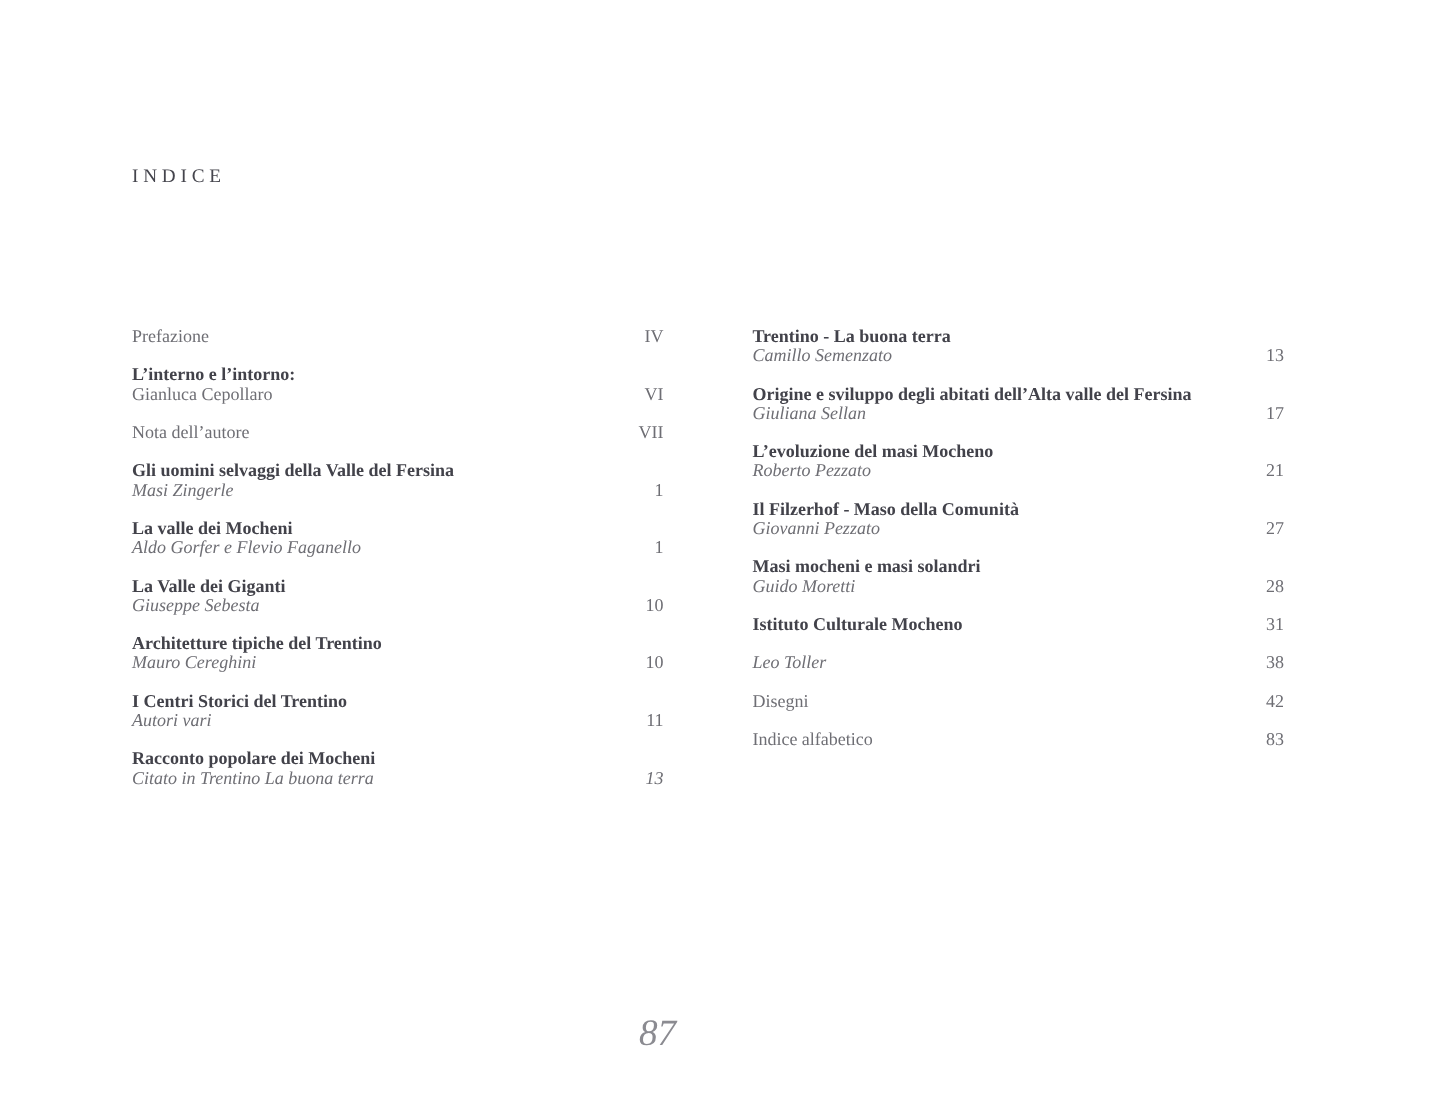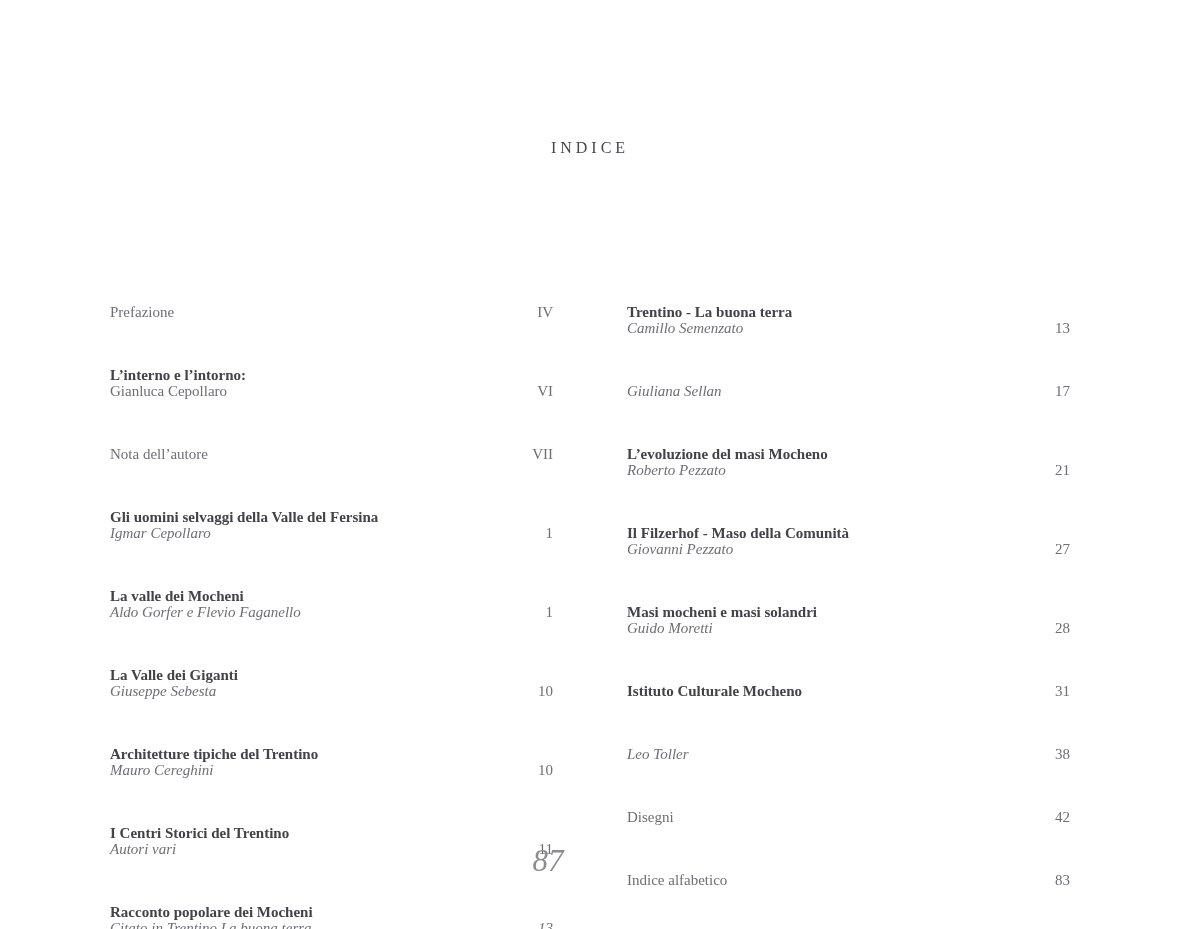--- a/index.html
+++ b/index.html
@@ -13,21 +13,21 @@
     height: 929px;
     background: var(--bg, #ffffff);
     font-family: "Liberation Serif", serif;
     overflow: hidden;
   }
   .toc-title {
     position: absolute;
     top: 139px;
     left: 110px;
     width: 960px;
-    text-align: center;
+    text-align: left;
     font-size: 16px;
     font-weight: normal;
     letter-spacing: 4px;
     color: var(--title-color, #45454d);
     margin: 0;
   }
   .columns {
     position: absolute;
     top: 273px;
     left: 110px;
@@ -38,21 +38,20 @@
     width: 443px;
     display: flex;
     flex-direction: column;
   }
   .entry {
     display: flex;
     align-items: flex-end;
     margin-bottom: 16px;
     font-size: 15px;
     line-height: 16px;
-    margin-top: 31px;
   }
   .entry-lines {
     flex: 1;
     min-width: 0;
   }
   .line.title {
     font-weight: bold;
     color: var(--heading-color, #42424a);
   }
   .line.plain {
@@ -110,21 +109,21 @@
   <div class="entry">
     <div class="entry-lines">
             <div class="line plain">Nota dell’autore</div>
           </div>
     <div class="entry-page">VII</div>
   </div>
 
   <div class="entry">
     <div class="entry-lines">
             <div class="line title">Gli uomini selvaggi della Valle del Fersina</div>
-            <div class="line italic">Igmar Cepollaro</div>
+            <div class="line italic">Masi Zingerle</div>
           </div>
     <div class="entry-page">1</div>
   </div>
 
   <div class="entry">
     <div class="entry-lines">
             <div class="line title">La valle dei Mocheni</div>
             <div class="line italic">Aldo Gorfer e Flevio Faganello</div>
           </div>
     <div class="entry-page">1</div>
@@ -166,20 +165,21 @@
   <div class="entry">
     <div class="entry-lines">
             <div class="line title">Trentino - La buona terra</div>
             <div class="line italic">Camillo Semenzato</div>
           </div>
     <div class="entry-page">13</div>
   </div>
 
   <div class="entry">
     <div class="entry-lines">
+            <div class="line title">Origine e sviluppo degli abitati dell’Alta valle del Fersina</div>
             <div class="line italic">Giuliana Sellan</div>
           </div>
     <div class="entry-page">17</div>
   </div>
 
   <div class="entry">
     <div class="entry-lines">
             <div class="line title">L’evoluzione del masi Mocheno</div>
             <div class="line italic">Roberto Pezzato</div>
           </div>

